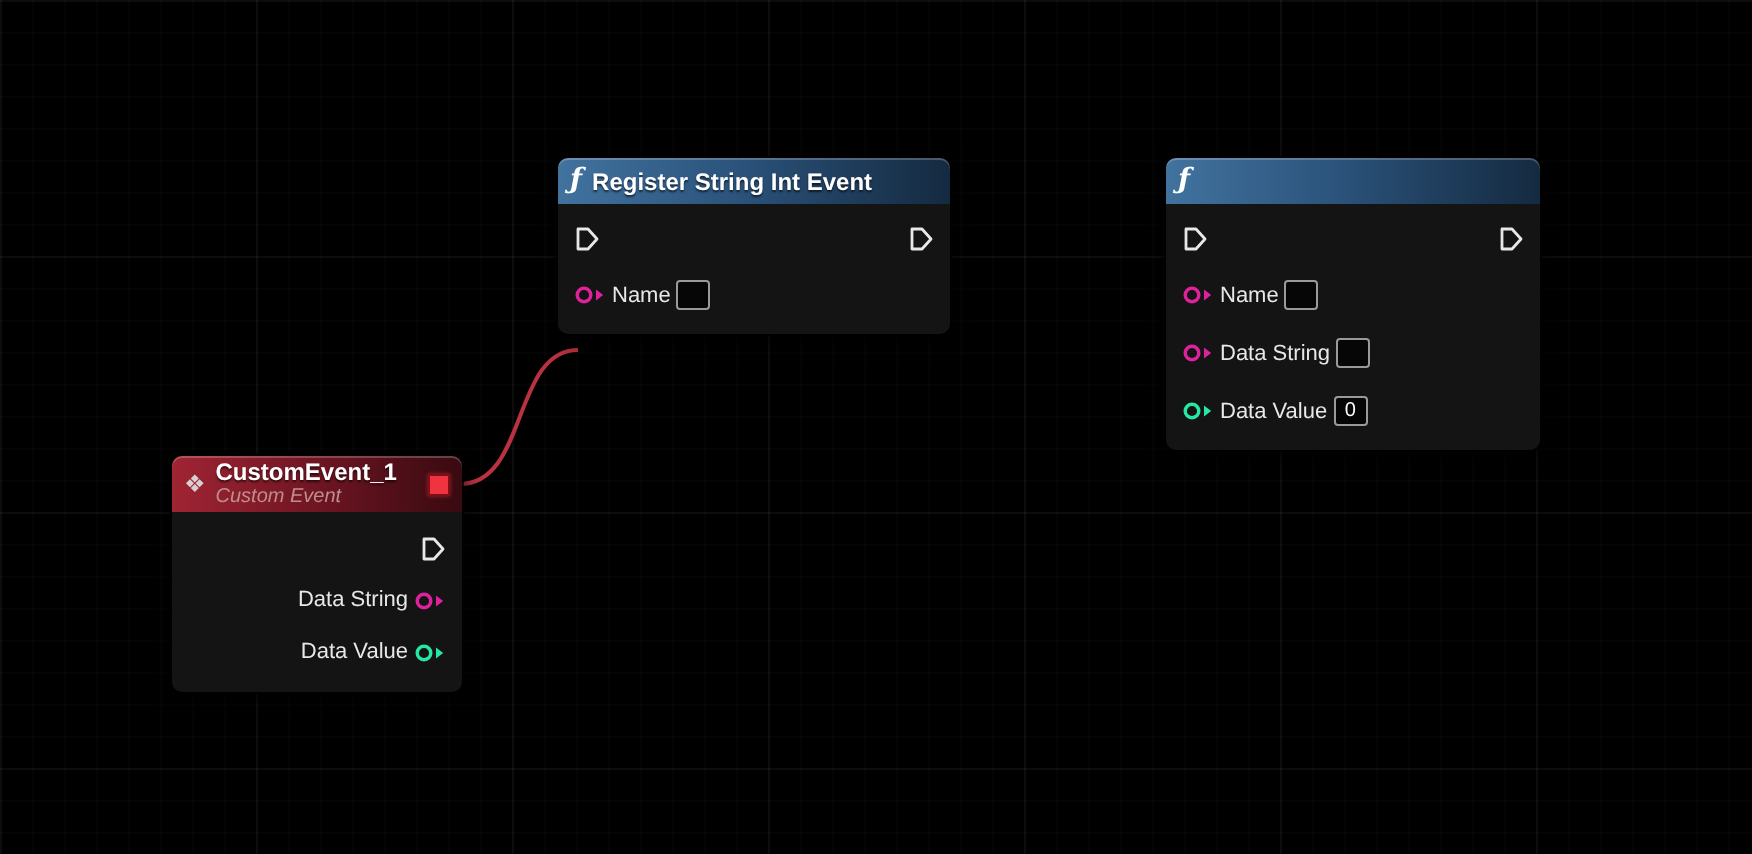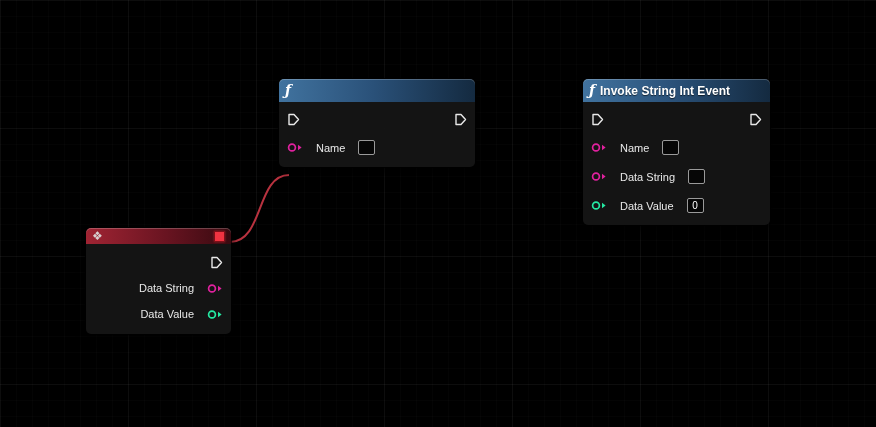--- a/index.html
+++ b/index.html
@@ -39,21 +39,21 @@
   .fn-icon{
     font-family:"DejaVu Serif", serif;font-style:italic;font-weight:bold;
     font-size:14px;color:#fff;line-height:14px;margin-top:-2px;
   }
   .ce-icon{font-size:12px;color:#d8d0d0;line-height:12px;}
   .node-body{
     background:rgba(21,21,21,0.95);
     border-radius:0 0 5px 5px;
     padding:3px 0 5px 0;
   }
-  .row{display:flex;align-items:center;gap:13px;height:29px;padding:0 8px;}
+  .row{display:flex;align-items:center;gap:3px;height:29px;padding:0 8px;}
   .row.exec-row{justify-content:space-between;height:28px;}
   .row.out{justify-content:flex-end;height:26px;}
   .pin-label{font-size:11px;color:#e8e8e8;white-space:nowrap;}
   .pin{display:flex;align-items:center;cursor:crosshair;}
   .pin-square{width:9px;height:9px;background:#ef3341;border:1px solid #7e0f18;
     box-shadow:0 0 2px rgba(255,60,70,0.5);}
   .inbox{
     width:15px;height:13px;background:#060606;border:1px solid #9a9a9a;
     border-radius:2px;color:#fff;font-size:10px;text-align:center;padding:0;
     font-family:"Liberation Sans", sans-serif;
@@ -67,20 +67,21 @@
 
 <div class="canvas">
 
   <svg id="wires">
     <path d="M 230 242 C 264 242, 256 175, 289 175" fill="none" stroke="#b8323f" stroke-width="2"></path>
   </svg>
 
   <div class="node" style="left:278px;top:78px;width:196px;">
     <div class="node-header fn">
       <span class="fn-icon">ƒ</span>
+      <span class="node-title">Register String Int Event</span>
     </div>
     <div class="node-body">
       <div class="row exec-row">
         <span class="pin">
           <svg width="13" height="13" viewBox="0 0 13 13">
             <path d="M2 1.5 H7 L11.5 6.5 L7 11.5 H2 Z" fill="none" stroke="#e8e8e8" stroke-width="1.4" stroke-linejoin="round"></path>
           </svg>
         </span>
         <span class="pin">
           <svg width="13" height="13" viewBox="0 0 13 13">
@@ -97,21 +98,20 @@
         </span>
         <span class="pin-label">Name</span>
         <input class="inbox" value="" style="">
       </div>
     </div>
   </div>
 
   <div class="node" style="left:582px;top:78px;width:187px;">
     <div class="node-header fn">
       <span class="fn-icon">ƒ</span>
-      <span class="node-title">Invoke String Int Event</span>
     </div>
     <div class="node-body">
       <div class="row exec-row">
         <span class="pin">
           <svg width="13" height="13" viewBox="0 0 13 13">
             <path d="M2 1.5 H7 L11.5 6.5 L7 11.5 H2 Z" fill="none" stroke="#e8e8e8" stroke-width="1.4" stroke-linejoin="round"></path>
           </svg>
         </span>
         <span class="pin">
           <svg width="13" height="13" viewBox="0 0 13 13">
@@ -148,20 +148,24 @@
         </span>
         <span class="pin-label">Data Value</span>
         <input class="inbox" value="0" style="">
       </div>
     </div>
   </div>
 
   <div class="node" style="left:85px;top:227px;width:145px;">
     <div class="node-header event" style="padding:2px 6px;">
       <span class="ce-icon">❖</span>
+      <span class="titles">
+        <span class="node-title">CustomEvent_1</span>
+        <span class="node-subtitle">Custom Event</span>
+      </span>
       <span class="hdr-spacer"></span>
       <span class="pin">
         <span class="pin-square"></span>
       </span>
     </div>
     <div class="node-body" style="padding:5px 0 7px 0;">
       <div class="row out">
         <span class="pin">
           <svg width="13" height="13" viewBox="0 0 13 13">
             <path d="M2 1.5 H7 L11.5 6.5 L7 11.5 H2 Z" fill="none" stroke="#e8e8e8" stroke-width="1.4" stroke-linejoin="round"></path>

